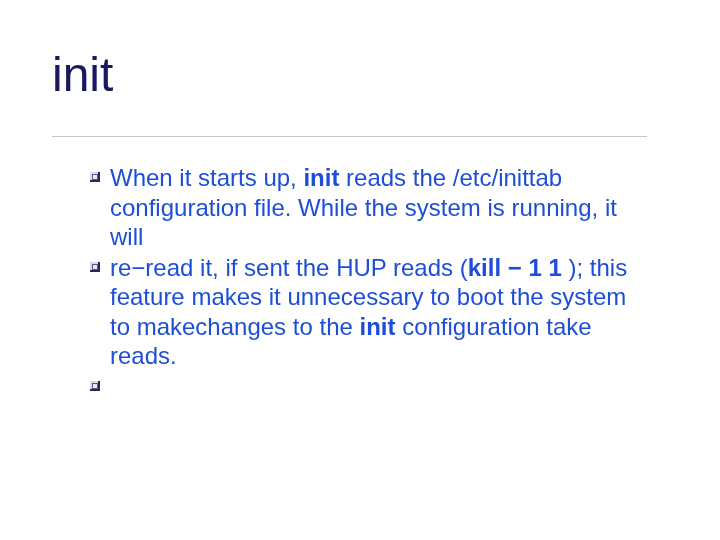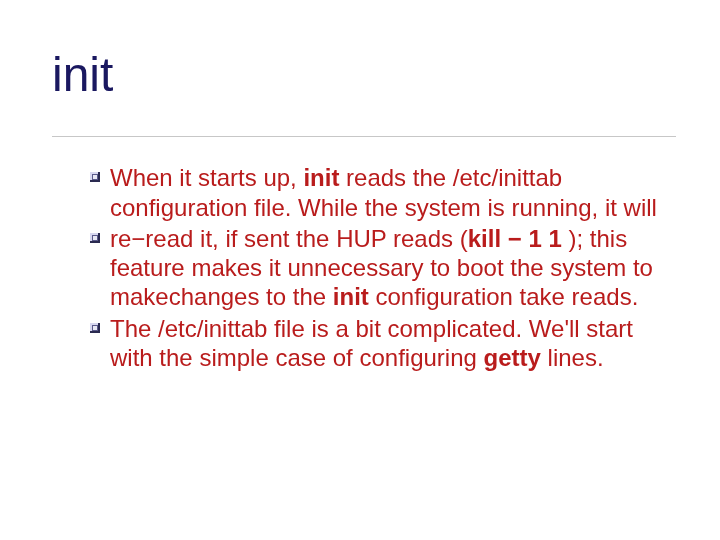--- a/index.html
+++ b/index.html
@@ -10,21 +10,21 @@
     background: #ffffff;
     font-family: Arial, Helvetica, sans-serif;
     color: #000000;
     overflow: hidden;
   }
   .slide {
     position: relative;
     width: 720px;
     height: 447px;
     box-sizing: border-box;
-    padding: 50px 44px 40px 52px;
+    padding: 50px 73px 40px 52px;
   }
   .title {
     font-size: 48px;
     font-weight: 400;
     color: #1a1860;
     margin: 0 0 36px 0;
     line-height: 1.05;
   }
   .rule {
     border: none;
@@ -33,21 +33,21 @@
   }
   ul.bullets {
     list-style: none;
     margin: 0;
     padding: 0 8px 0 38px;
   }
   ul.bullets > li {
     position: relative;
     font-size: 24px;
     line-height: 1.22;
-    color: #b91c1c;
+    color: #1d4ed8;
     margin: 0 0 2px 0;
     padding-left: 20px;
   }
   .bullet-icon {
     position: absolute;
     left: 0;
     top: 9px;
     width: 10px;
     height: 10px;
   }
@@ -87,15 +87,15 @@
         </span><span><span>re−read it, if sent the HUP reads (</span><span class="b">kill − 1 1</span><span> ); this feature makes it unnecessary to boot the system to makechanges to the </span><span class="b">init</span><span> configuration take reads.</span></span></li>
       <li><span class="bullet-icon">
           <svg viewBox="0 0 10 10" xmlns="http://www.w3.org/2000/svg">
             <rect x="0" y="0" width="10" height="10" fill="#5a5a8a"></rect>
             <rect x="0" y="0" width="10" height="2" fill="#d8d8f0"></rect>
             <rect x="0" y="0" width="2" height="10" fill="#d8d8f0"></rect>
             <rect x="0" y="8" width="10" height="2" fill="#2a2a50"></rect>
             <rect x="8" y="0" width="2" height="10" fill="#2a2a50"></rect>
             <rect x="3" y="3" width="4" height="4" fill="#e9e9f5"></rect>
           </svg>
-        </span><span><span>The /etc/inittab file is a bit complicated. We'll start with the simple case of configuring </span><span class="b">getty</span><span> lines.</span></span></li>
+        </span></li>
     </ul>
 </div>
 
 </body></html>

